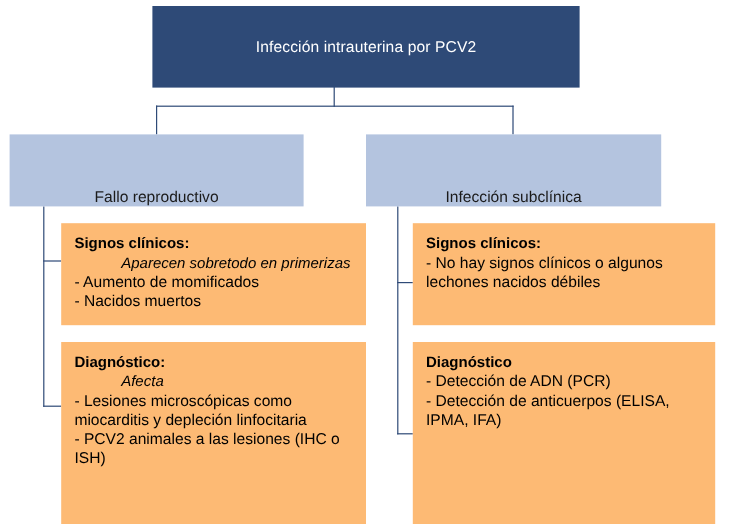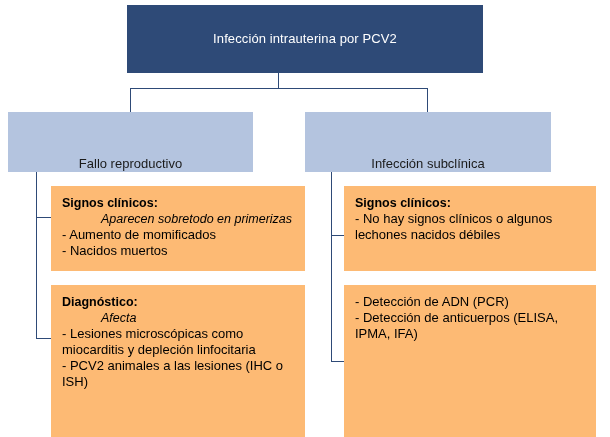--- a/index.html
+++ b/index.html
@@ -142,17 +142,18 @@
     <div class="detail-item">- Lesiones microscópicas como miocarditis y depleción linfocitaria</div>
     <div class="detail-item">- PCV2 animales a las lesiones (IHC o ISH)</div>
   </div>
 
   <div class="box detail-box detail-right d-row1">
     <div class="detail-title">Signos clínicos:</div>
     <div class="detail-item">- No hay signos clínicos o algunos lechones nacidos débiles</div>
   </div>
 
   <div class="box detail-box detail-right d-row2">
+    <div class="detail-title">Diagnóstico</div>
     <div class="detail-item">- Detección de ADN (PCR)</div>
     <div class="detail-item">- Detección de anticuerpos (ELISA, IPMA, IFA)</div>
   </div>
 
 </div>
 
 </body></html>

